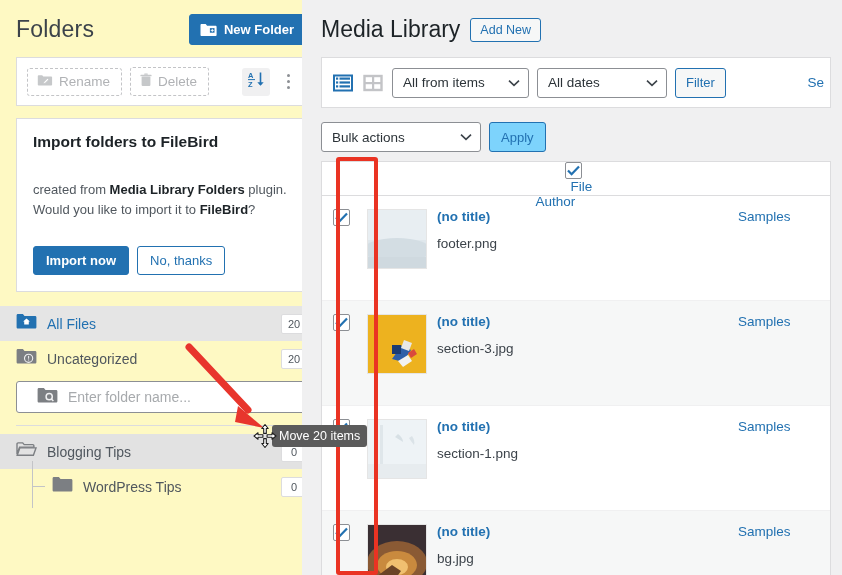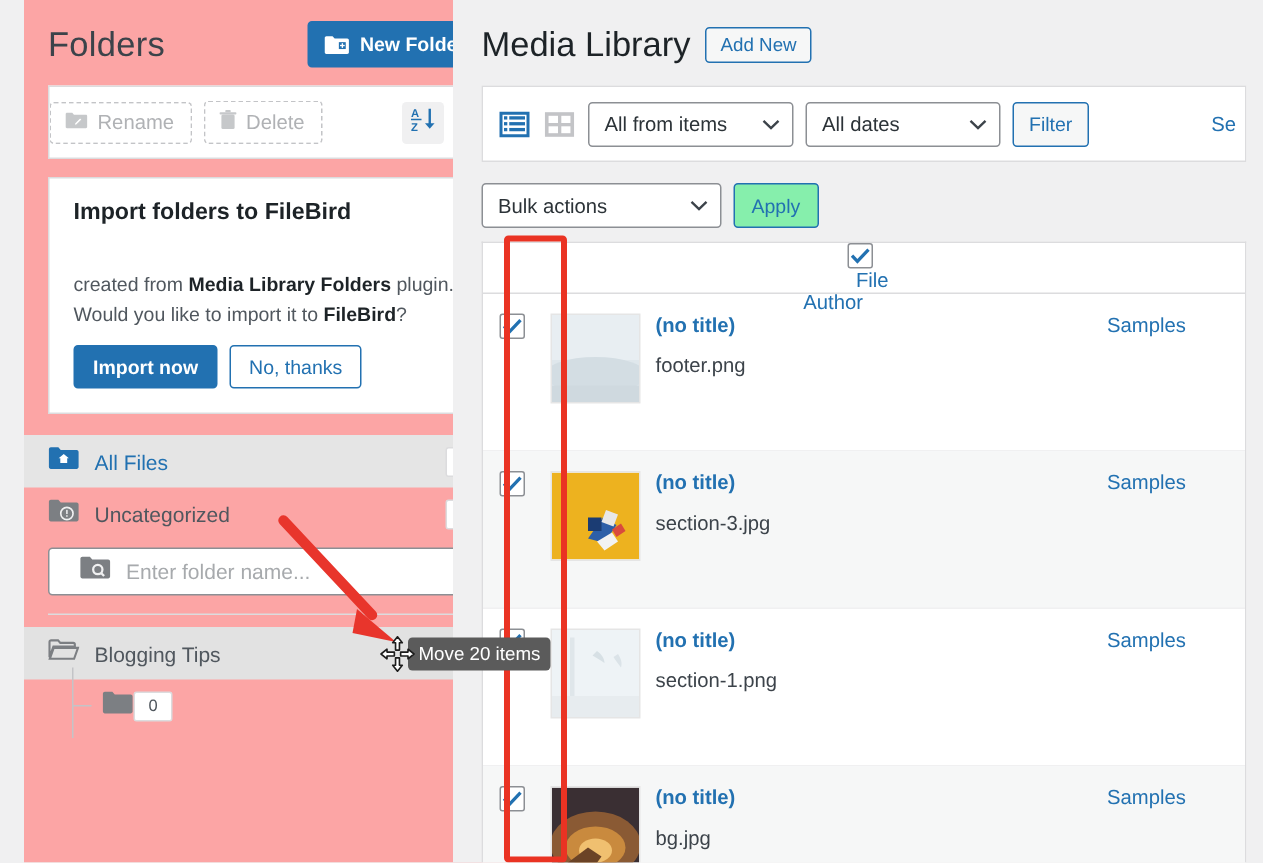--- a/index.html
+++ b/index.html
@@ -9,22 +9,22 @@
     width: 842px; height: 575px;
     overflow: hidden;
     background: #f0f0f1;
     font-family: "Liberation Sans", sans-serif;
     -webkit-font-smoothing: antialiased;
   }
   #app { position: relative; width: 842px; height: 575px; }
 
   
   .left-panel {
-    position: absolute; left: 16px; top: 0; width: 324px; height: 575px;
-    background: #fca5a5;
+    position: absolute; left: 0; top: 0; width: 324px; height: 575px;
+    background: #fef9c3;
     border-right: 1px solid #dcdcde;
   }
   .fb-header {
     display: flex; align-items: center; justify-content: space-between;
     padding: 14px 16px 8px 16px;
   }
   .fb-title { font-size: 23px; color: #3c434a; font-weight: 400; letter-spacing: .2px; }
   .new-folder-btn {
     display: inline-flex; align-items: center; gap: 7px;
     background: #2271b1; color: #fff;
@@ -35,21 +35,21 @@
   }
   .icon-folder-plus { width: 17px; height: 14px; display: block; }
 
   
   .fb-card {
     background: #fff; border: 1px solid #dcdcde;
     margin: 4px 16px 0 16px;
   }
   .fb-toolbar {
     display: flex; align-items: center;
-    padding: 9px 0; gap: 8px;
+    padding: 9px 10px; gap: 8px;
   }
   .tb-btn {
     display: inline-flex; align-items: center; gap: 6px;
     border: 1px dashed #c3c4c7; background: #fff;
     color: #b0b2b5; font-size: 13.5px;
     border-radius: 3px; padding: 5px 11px 5px 9px;
     cursor: default;
   }
   .tb-spacer { flex: 1; }
   .sort-btn {
@@ -61,21 +61,21 @@
   .kebab i { width: 3px; height: 3px; border-radius: 50%; background: #8c8f94; display: block; }
 
   
   .import-box {
     background: #fff; border: 1px solid #dcdcde;
     margin: 12px 16px 0 16px; padding: 14px 16px 16px 16px;
   }
   .import-title { font-size: 15.5px; font-weight: bold; color: #1d2327; margin-bottom: 9px; }
   .import-text { font-size: 13px; color: #50575e; line-height: 1.55; }
   .import-text b { color: #1d2327; }
-  .import-actions { margin-top: 10px; display: flex; gap: 8px; }
+  .import-actions { margin-top: 26px; display: flex; gap: 8px; }
   .btn-primary {
     background: #2271b1; color: #fff; border: 1px solid #2271b1;
     border-radius: 3px; padding: 6px 12px; font-size: 13px; font-weight: bold; cursor: pointer;
   }
   .btn-secondary {
     background: #fff; color: #2271b1; border: 1px solid #2271b1;
     border-radius: 3px; padding: 6px 12px; font-size: 13px; cursor: pointer;
   }
 
   
@@ -146,21 +146,21 @@
   .filter-btn {
     height: 30px; border: 1px solid #2271b1; border-radius: 3px;
     background: #f6f7f7; color: #2271b1; font-size: 13px;
     padding: 0 10px; cursor: pointer;
   }
   .search-label { position: absolute; right: 6px; color: #2271b1; font-size: 13.5px; }
 
   .bulk-row { display: flex; align-items: center; gap: 8px; margin: 14px 2px 0 19px; }
   .apply-btn {
     height: 30px; border: 1px solid #2271b1; border-radius: 3px;
-    background: #86efac; color: #2271b1; font-size: 13px;
+    background: #7dd3fc; color: #2271b1; font-size: 13px;
     padding: 4px 11px; cursor: pointer;
   }
 
   .media-table { margin: 9px 0 0 19px; background: #fff; border: 1px solid #dcdcde; border-bottom: 0; }
   .mt-head {
     display: flex; align-items: center; height: 34px;
     border-bottom: 1px solid #dcdcde; padding-left: 11px; flex-direction: column;
   }
   .mt-col-check { width: 34px; flex: none; }
   .mt-col-file { flex: 1; font-size: 13.5px; color: #2271b1; }
@@ -322,20 +322,21 @@
       </div>
 
       <div class="tree-row child-row">
         <span class="tree-elbow"></span>
         <span class="tree-elbow-tail"></span>
         <span>
           <svg width="21" height="17" viewBox="0 0 21 17">
             <path d="M0.6 2.4c0-.7.6-1.3 1.3-1.3h5l1.6 1.9h10.6c.7 0 1.3.6 1.3 1.3v10c0 .7-.6 1.3-1.3 1.3H1.9c-.7 0-1.3-.6-1.3-1.3V2.4z" fill="#7c7f83"></path>
           </svg>
         </span>
+        <span class="tree-label">WordPress Tips</span>
         <span class="count-badge">0</span>
       </div>
 
     </div>
   </div>
 
   <div class="right-panel">
 
     <div class="ml-header">
       <div class="ml-title">Media Library</div>

